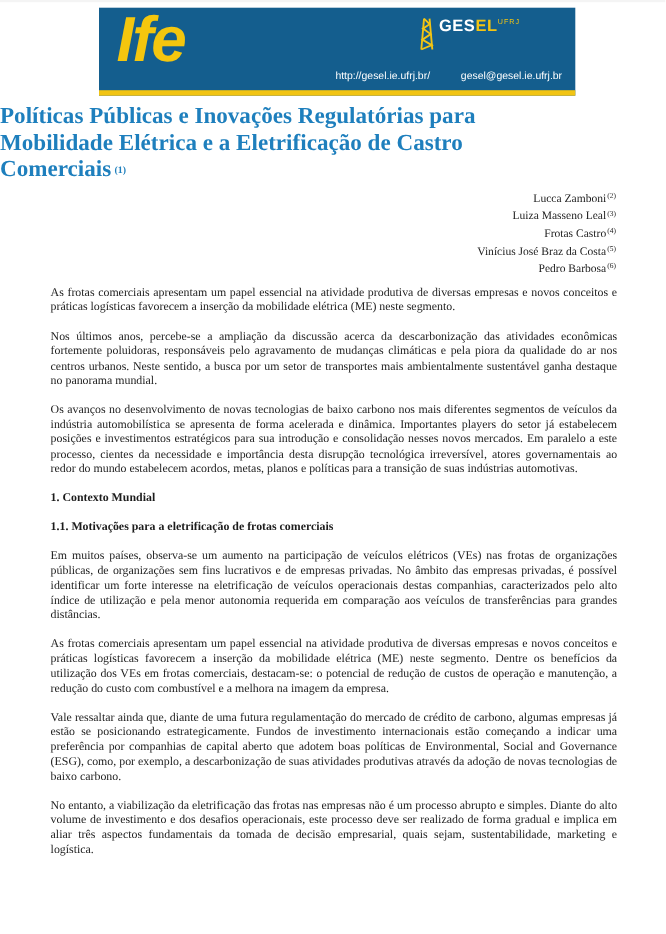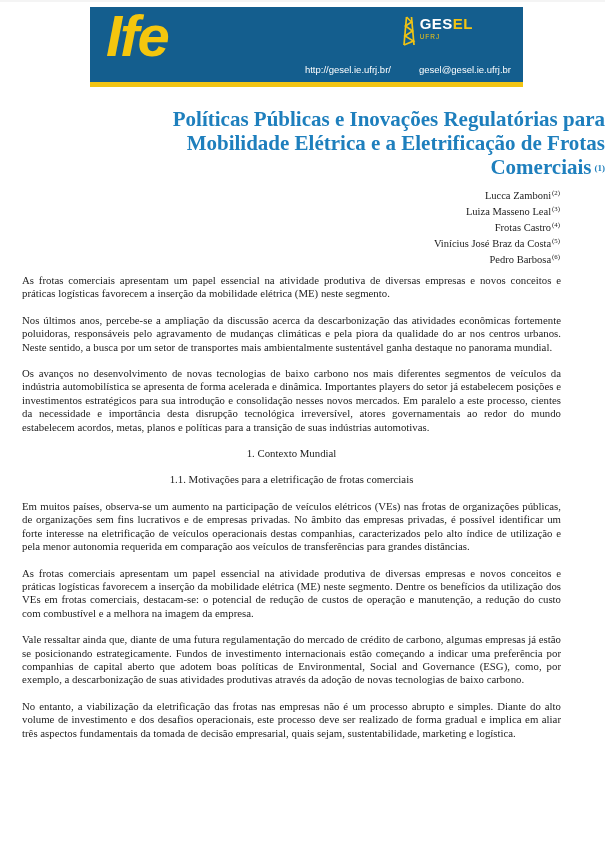--- a/index.html
+++ b/index.html
@@ -37,21 +37,21 @@
     color: #f4c60e;
   }
   .gesel {
     position: absolute;
     top: 9px;
     right: 50px;
     display: flex;
     align-items: flex-start;
     gap: 4px;
   }
-  .gesel-text { display: flex; flex-direction: column; }
+  .gesel-text { display: flex; flex-direction: row; }
   .gesel-name {
     font-family: "Liberation Sans", sans-serif;
     font-weight: bold;
     font-size: 15px;
     line-height: 16px;
     color: #ffffff;
     letter-spacing: 0.5px;
   }
   .gesel-name .accent { color: #f2c413; }
   .gesel-sub {
@@ -67,22 +67,22 @@
     bottom: 7px;
     display: flex;
     gap: 28px;
     font-family: "Liberation Sans", sans-serif;
     font-size: 9.5px;
   }
   .banner-links a { color: #ffffff; text-decoration: none; }
 
   
   .title {
-    margin-top: 20px;
-    text-align: right;
+    margin-top: 6px;
+    text-align: left;
     color: #1e7fbd;
     font-weight: bold;
     font-size: 21px;
     line-height: 24px;
   }
   .title-note {
     font-size: 9px;
     font-weight: bold;
     vertical-align: 3px;
     margin-left: 3px;
@@ -93,28 +93,28 @@
     margin: 6px 45px 0 0;
     text-align: right;
     font-size: 10.5px;
     line-height: 13.5px;
     color: #1c1c1c;
   }
   .author-note { font-size: 6.8px; vertical-align: 3.5px; margin-left: 1px; }
 
   
   .content {
-    margin: 8px 44px 0 22px;
+    margin: 8px 44px 0 46px;
     text-align: justify;
     font-size: 10.8px;
     line-height: 13.4px;
     color: #1c1c1c;
   }
   .block { margin: 0 0 13px 0; }
-  .heading { font-weight: normal; text-align: center; }
+  .heading { font-weight: bold; text-align: left; }
 </style>
 </head>
 <body>
 
 <div class="page">
 
   <div class="banner">
     <div class="brand">Ife</div>
 
     <div class="gesel">
@@ -134,21 +134,21 @@
     </div>
 
     <div class="banner-links">
       <a href="#">http://gesel.ie.ufrj.br/</a>
       <a href="#">gesel@gesel.ie.ufrj.br</a>
     </div>
   </div>
 
   <div class="title">
     <div>Políticas Públicas e Inovações Regulatórias para</div>
-    <div>Mobilidade Elétrica e a Eletrificação de Frotas</div>
+    <div>Mobilidade Elétrica e a Eletrificação de Castro</div>
     <div><span>Comerciais</span><span class="title-note">(1)</span></div>
   </div>
 
   <div class="authors">
 
       <div><span>Lucca Zamboni</span><span class="author-note">(2)</span></div>
 
       <div><span>Luiza Masseno Leal</span><span class="author-note">(3)</span></div>
 
       <div><span>Frotas Castro</span><span class="author-note">(4)</span></div>

